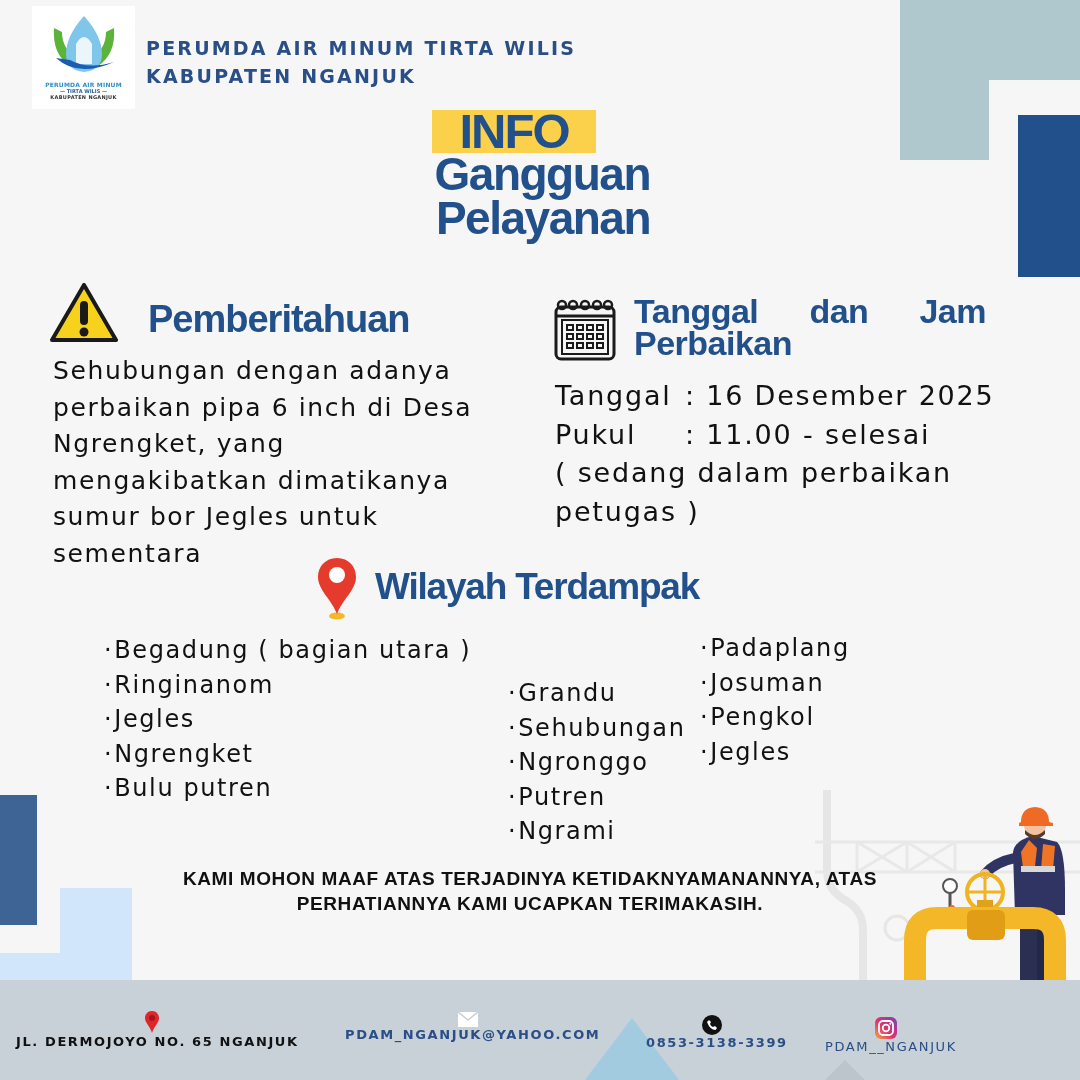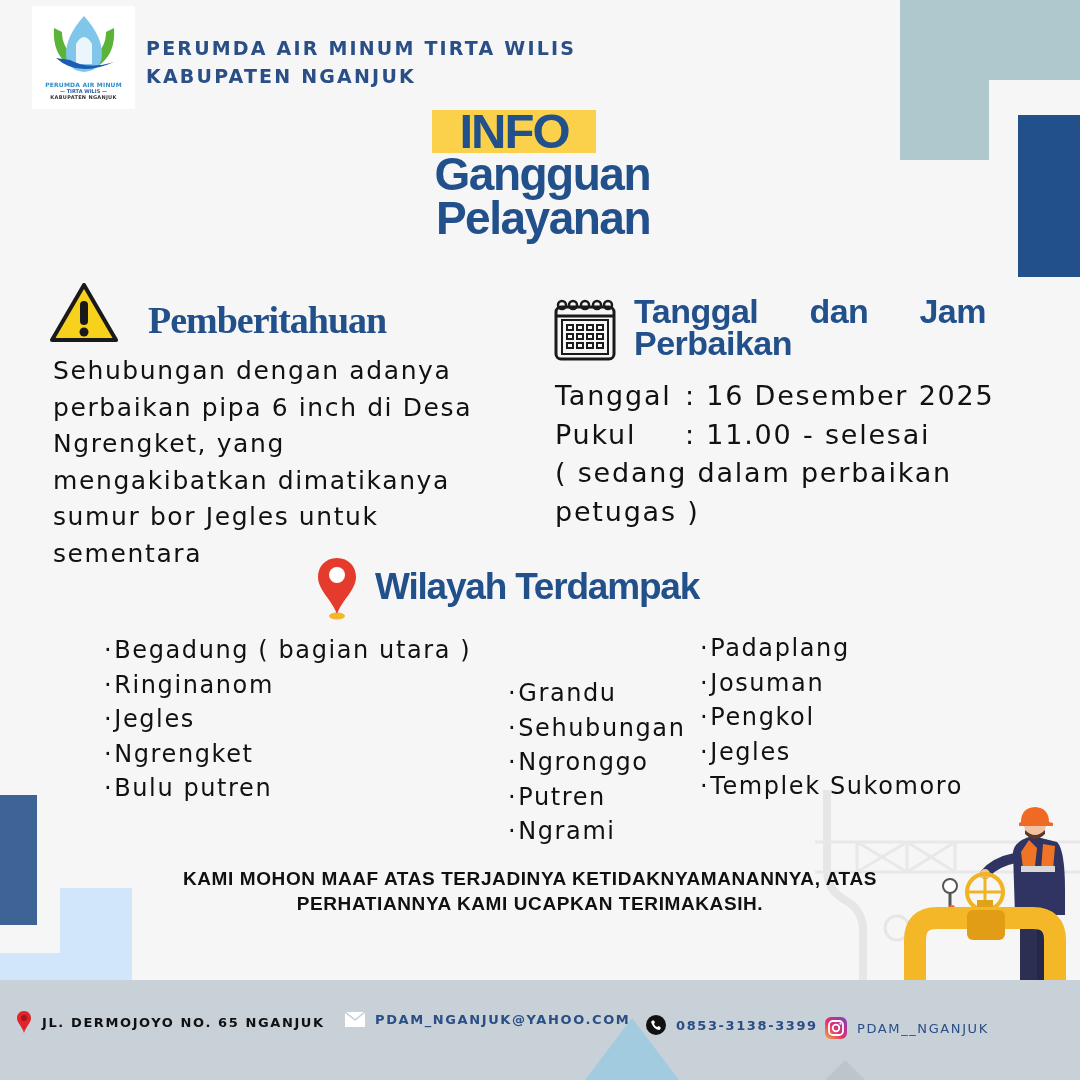--- a/index.html
+++ b/index.html
@@ -21,21 +21,21 @@
   .logo-box .logo-text2 { font-size:5px; color:#2a5ca0; font-weight:bold; }
   .logo-box .logo-text3 { font-size:5px; color:#333; font-weight:bold; letter-spacing:0.3px; }
   .org-name { left:146px; top:34px; font-family:"DejaVu Sans", sans-serif; font-weight:bold; font-size:19px; line-height:28px; letter-spacing:2.2px; color:#2a4e86; }
 
   .info-badge { left:432px; top:110px; width:164px; height:43px; background:#fbd14b; }
   .info-text { left:432px; top:104px; width:164px; text-align:center; font-family:"Liberation Sans", sans-serif; font-weight:bold; font-size:49px; letter-spacing:-2px; color:#22508b; line-height:54px; }
   .title-main { left:380px; top:152px; width:270px; text-align:right; font-family:"Liberation Sans", sans-serif; font-weight:bold; font-size:46px; line-height:44px; letter-spacing:-1.5px; color:#22508b; }
 
   
   .warn-icon { left:50px; top:283px; width:68px; height:60px; }
-  .h-pemberitahuan { left:148px; top:298px; font-family:Liberation Serif, serif; font-weight:bold; font-size:38px; letter-spacing:-1px; color:#22508b;text-align:right; }
+  .h-pemberitahuan { left:148px; top:298px; font-family:Liberation Sans, sans-serif; font-weight:bold; font-size:38px; letter-spacing:-1px; color:#22508b;text-align:right; }
   .notice-body { left:53px; top:353px; width:440px; font-family:"DejaVu Sans", sans-serif; font-size:25px; line-height:36.5px; letter-spacing:1.6px; color:#111; }
 
   
   .cal-icon { left:553px; top:298px; width:64px; height:64px; }
   .h-tanggal { left:634px; top:295px; width:352px; font-family:"Liberation Sans", sans-serif; font-weight:bold; font-size:34px; line-height:32px; color:#22508b; letter-spacing:-0.5px; }
   .h-tanggal .row1 { display:flex; justify-content:space-between; }
   .date-body { left:555px; top:377px; width:470px; font-family:"DejaVu Sans", sans-serif; font-size:27px; line-height:38.5px; letter-spacing:1.8px; color:#111; }
   .date-body .lbl { display:inline-block; }
   .date-body .lbl-tgl { width:130px; }
   .date-body .lbl-pukul { width:130px; }
@@ -53,21 +53,21 @@
   
   .illus { left:815px; top:790px; width:265px; height:192px; }
 
   
   .closing { left:100px; top:866px; width:860px; text-align:center; font-family:"Liberation Sans", sans-serif; font-weight:bold; font-size:19px; line-height:25px; letter-spacing:0.6px; color:#111; }
 
   
   .footer { left:0; top:980px; width:1080px; height:100px; background:#c8d0d8; overflow:hidden; }
   .foot-tri { position:absolute; left:585px; top:38px; width:0; height:0; border-left:47px solid transparent; border-right:47px solid transparent; border-bottom:62px solid #a3cbe0; }
   .foot-tri2 { position:absolute; left:815px; top:80px; width:0; height:0; border-left:30px solid transparent; border-right:30px solid transparent; border-bottom:30px solid #bcc4cc; }
-  .foot-item { position:absolute; top:30px; display:flex; align-items:center; font-family:"DejaVu Sans", sans-serif; font-weight:bold; font-size:13px; letter-spacing:1.6px; }
+  .foot-item { position:absolute; top:30px; display:flex; align-items:center; font-family:"DejaVu Sans", sans-serif; font-weight:bold; font-size:13px; letter-spacing:1.6px;flex-direction:column; }
   .foot-addr { left:16px; color:#111; }
   .foot-mail { left:345px; color:#2a4e86; top:32px; }
   .foot-phone { left:646px; color:#2a4e86; top:35px; }
   .foot-ig { left:825px; color:#2a4e86; font-weight:normal; top:37px; }
   .foot-item svg { margin-right:10px; }
 </style>
 </head>
 <body>
 
 <div class="abs deco-teal"></div>
@@ -172,21 +172,20 @@
   <li>Sehubungan</li>
   <li>Ngronggo</li>
   <li>Putren</li>
   <li>Ngrami</li>
 </ul>
 <ul class="abs area-col area-col3">
   <li>Padaplang</li>
   <li>Josuman</li>
   <li>Pengkol</li>
   <li>Jegles</li>
-  <li>Templek Sukomoro</li>
 </ul>
 
 <svg class="abs illus" viewBox="0 0 265 192">
 
   <g fill="none" stroke="#e6e6e6" stroke-width="8">
     <path d="M12 0 L12 80 Q12 100 30 110 Q48 120 48 140 L48 192"></path>
   </g>
   <g fill="none" stroke="#e8e8e8" stroke-width="3">
     <line x1="0" y1="52" x2="265" y2="52"></line>
       <line x1="0" y1="82" x2="265" y2="82"></line>

